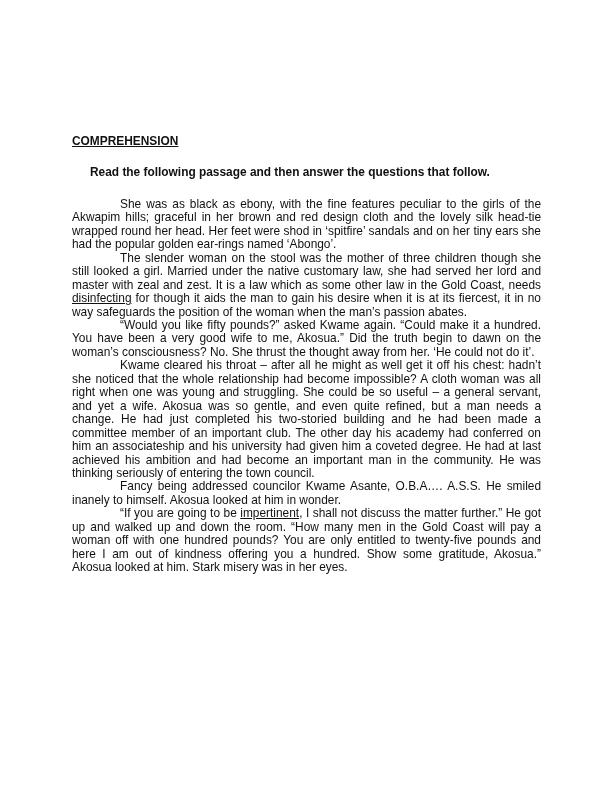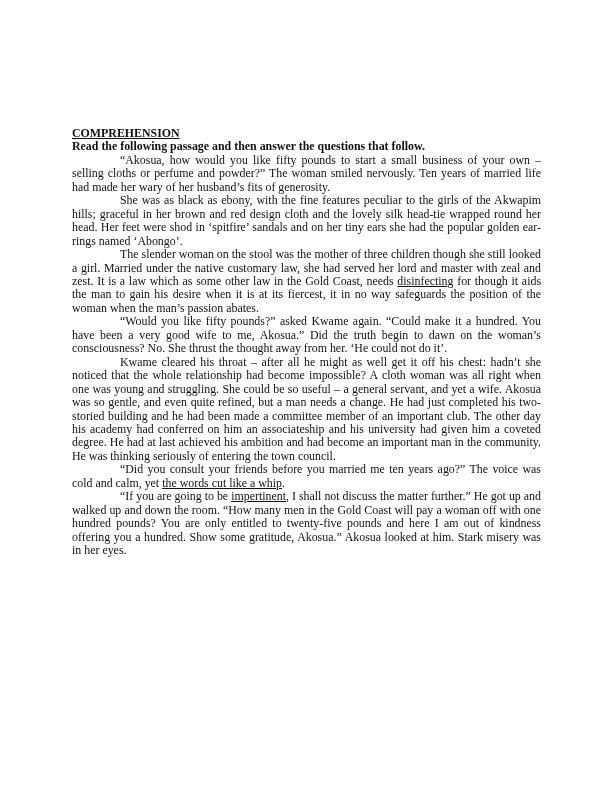--- a/index.html
+++ b/index.html
@@ -1,31 +1,30 @@
 <!DOCTYPE html>
 <html><head>
 <meta charset="utf-8">
 <style>
   html, body { margin:0; padding:0; background:#ffffff; }
   body { width:612px; height:792px; position:relative; overflow:hidden; }
-  .page { position:absolute; left:72px; top:127px; width:469px;
-    font-family:Liberation Serif, serif; font-size:11.9px; line-height:13.45px; color:#111; }
+  .page { position:absolute; left:72px; top:135px; width:469px;
+    font-family:Liberation Sans, sans-serif; font-size:11.9px; line-height:13.45px; color:#111; }
   .title { font-weight:bold; text-decoration:underline; margin:0; }
-  .instr { font-weight:bold; margin:0; }
+  .instr { font-weight:bold; margin:18px; }
   p.para { margin:0; text-align:justify; text-indent:48px; }
   u { text-decoration:underline;margin-top:26px; }
 </style>
 </head>
 <body>
 
 <div class="page">
   <p class="title">COMPREHENSION</p>
   <p class="instr">Read the following passage and then answer the questions that follow.</p>
   <div id="paras">
-      <p class="para"><span>“Akosua, how would you like fifty pounds to start a small business of your own – selling cloths or perfume and powder?” The woman smiled nervously. Ten years of married life had made her wary of her husband’s fits of generosity.</span></p>
       <p class="para"><span>She was as black as ebony, with the fine features peculiar to the girls of the Akwapim hills; graceful in her brown and red design cloth and the lovely silk head-tie wrapped round her head.  Her feet were shod in ‘spitfire’ sandals and on her tiny ears she had the popular golden ear-rings named ‘Abongo’.</span></p>
       <p class="para"><span>The slender woman on the stool was the mother of three children though she still looked a girl.  Married under the native customary law, she had served her lord and master with zeal and zest.  It is a law which as some other law in the Gold Coast, needs </span><u>disinfecting</u><span> for though it aids the man to gain  his desire when it is at its fiercest, it in no way safeguards the position of the woman when the man’s passion abates.</span></p>
       <p class="para"><span>“Would you like fifty pounds?” asked Kwame again.  “Could make it a hundred.  You have been a very good wife to me, Akosua.” Did the truth begin to dawn on the woman’s consciousness? No. She thrust the thought away from her. ‘He could not do it’.</span></p>
       <p class="para"><span>Kwame cleared his throat – after all he might as well get it off his chest: hadn’t she noticed that the whole relationship had become impossible? A cloth woman was all right when one was young and struggling. She could be so useful – a general servant, and yet a wife. Akosua was so gentle, and even quite refined, but a man needs a change.  He had just completed his two-storied building and he had been made a committee member of an important club.  The other day his academy had conferred on him an associateship and his university had given him a coveted degree.  He had at last achieved his ambition and had become an important man in the community. He was thinking seriously of entering the town council.</span></p>
-      <p class="para"><span>“Did you consult your friends before you married me ten years ago?”  The voice was cold and calm, yet </span><u>the words cut like a whip</u><span>.</span></p>
+      <p class="para"><span>Fancy being addressed councilor Kwame Asante, O.B.A…. A.S.S.  He smiled inanely to himself.  Akosua looked at him in wonder.</span></p>
       <p class="para"><span>“If you are going to be </span><u>impertinent</u><span>, I shall not discuss the matter further.”  He got up and walked up and down the room. “How many men in the Gold Coast will pay a woman off with one hundred pounds?  You are only entitled to twenty-five pounds and here I am out of kindness offering you a hundred.  Show some gratitude, Akosua.”  Akosua looked at him. Stark misery was in her eyes.</span></p>
     </div>
 </div>
 
 </body></html>

